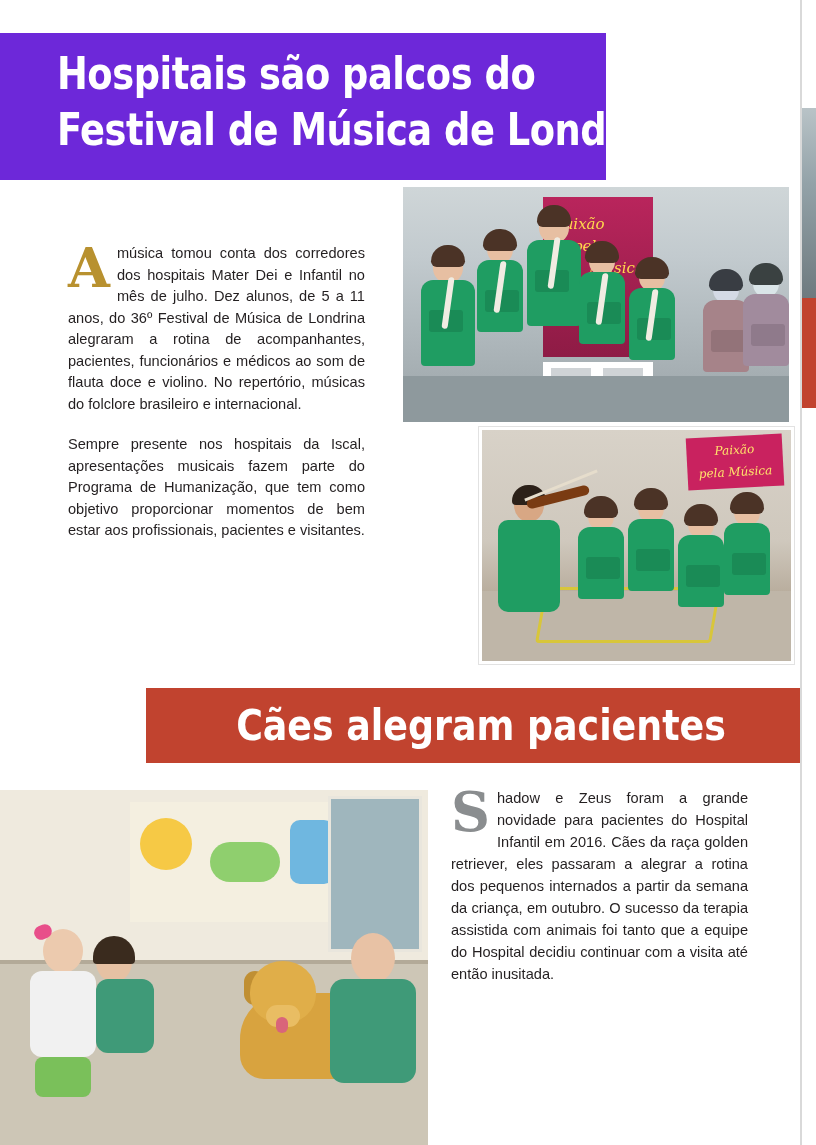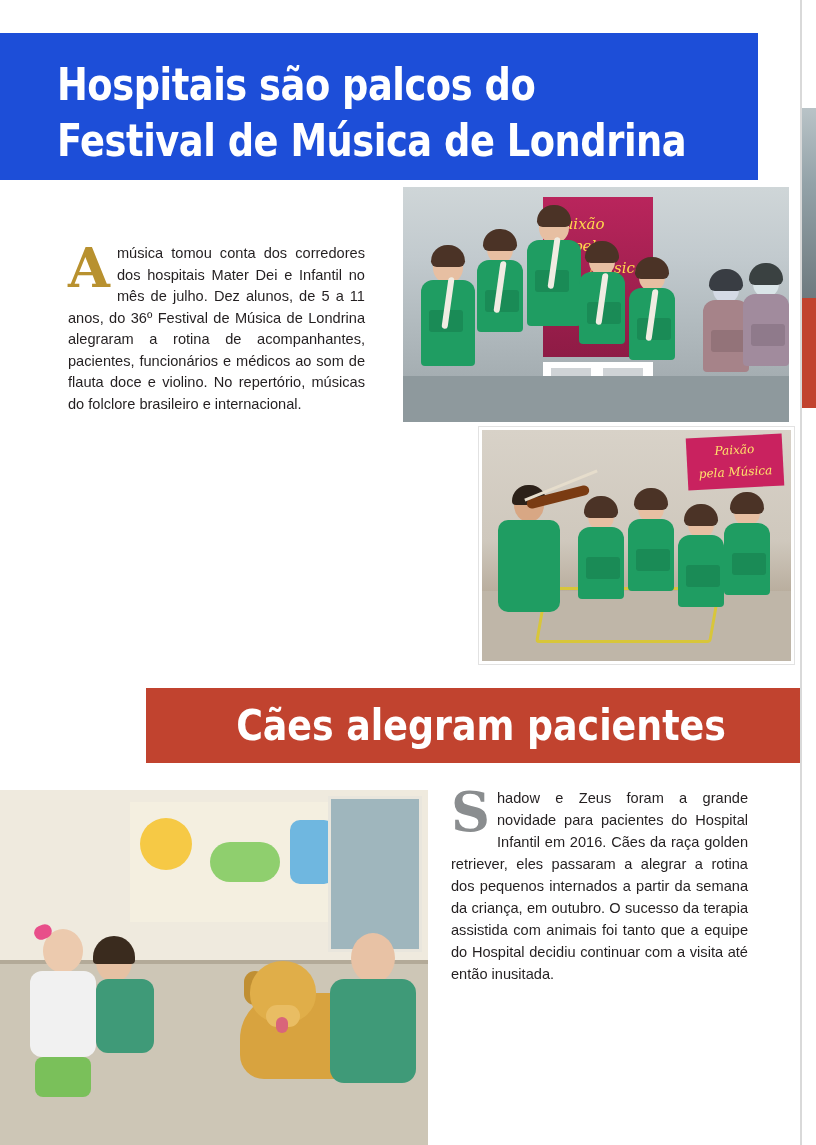--- a/index.html
+++ b/index.html
@@ -39,24 +39,24 @@
     position: absolute;
     left: 2px; top: 108px;
     width: 14px; height: 190px;
     background: linear-gradient(180deg,#b9c3c7 0%, #93a2a8 40%, #6e7a7f 100%);
   }
 
   
   .headline-banner {
     position: absolute;
     left: 0; top: 33px;
-    width: 758px; height: 147px;
-    background: #1d4ed8;
+    width: 606px; height: 147px;
+    background: #6d28d9;
     box-sizing: border-box;
-    padding: 24px 20px 0 57px;
+    padding: 13px 20px 0 57px;
   }
   .headline-banner .hl-line {
     font-family: "DejaVu Sans Condensed", "Liberation Sans Narrow", "Liberation Sans", sans-serif;
     font-weight: bold;
     font-size: 44px;
     line-height: 56px;
     color: #ffffff;
     letter-spacing: -0.5px;
     white-space: nowrap;
     transform: scaleX(0.93);
@@ -208,20 +208,21 @@
 
 <div class="headline-banner">
   <div class="hl-line">Hospitais são palcos do</div>
   <div class="hl-line">Festival de Música de Londrina</div>
 </div>
 
 <div class="col-left">
   <p class="dropcap-para">
     <span class="dropcap">A</span><span>música tomou conta dos corredores dos hospitais Mater Dei e Infantil no mês de julho. Dez alunos, de 5 a 11 anos, do 36º Festival de Música de Londrina alegraram a rotina de acompanhantes, pacientes, funcionários e médicos ao som de flauta doce e violino. No repertório, músicas do folclore brasileiro e internacional.</span>
   </p>
+  <p class="body-para">Sempre presente nos hospitais da Iscal, apresentações musicais fazem parte do Programa de Humanização, que tem como objetivo proporcionar momentos de bem estar aos profissionais, pacientes e visitantes.</p>
 </div>
 
 <div class="photo photo-1">
   <div class="ph1-bg"></div>
   <div class="ph1-banner">
     <span class="bt">Paixão</span>
     <span class="bt2">pela</span>
     <span class="bt3">Música</span>
   </div>
   <div class="ph1-logos">

